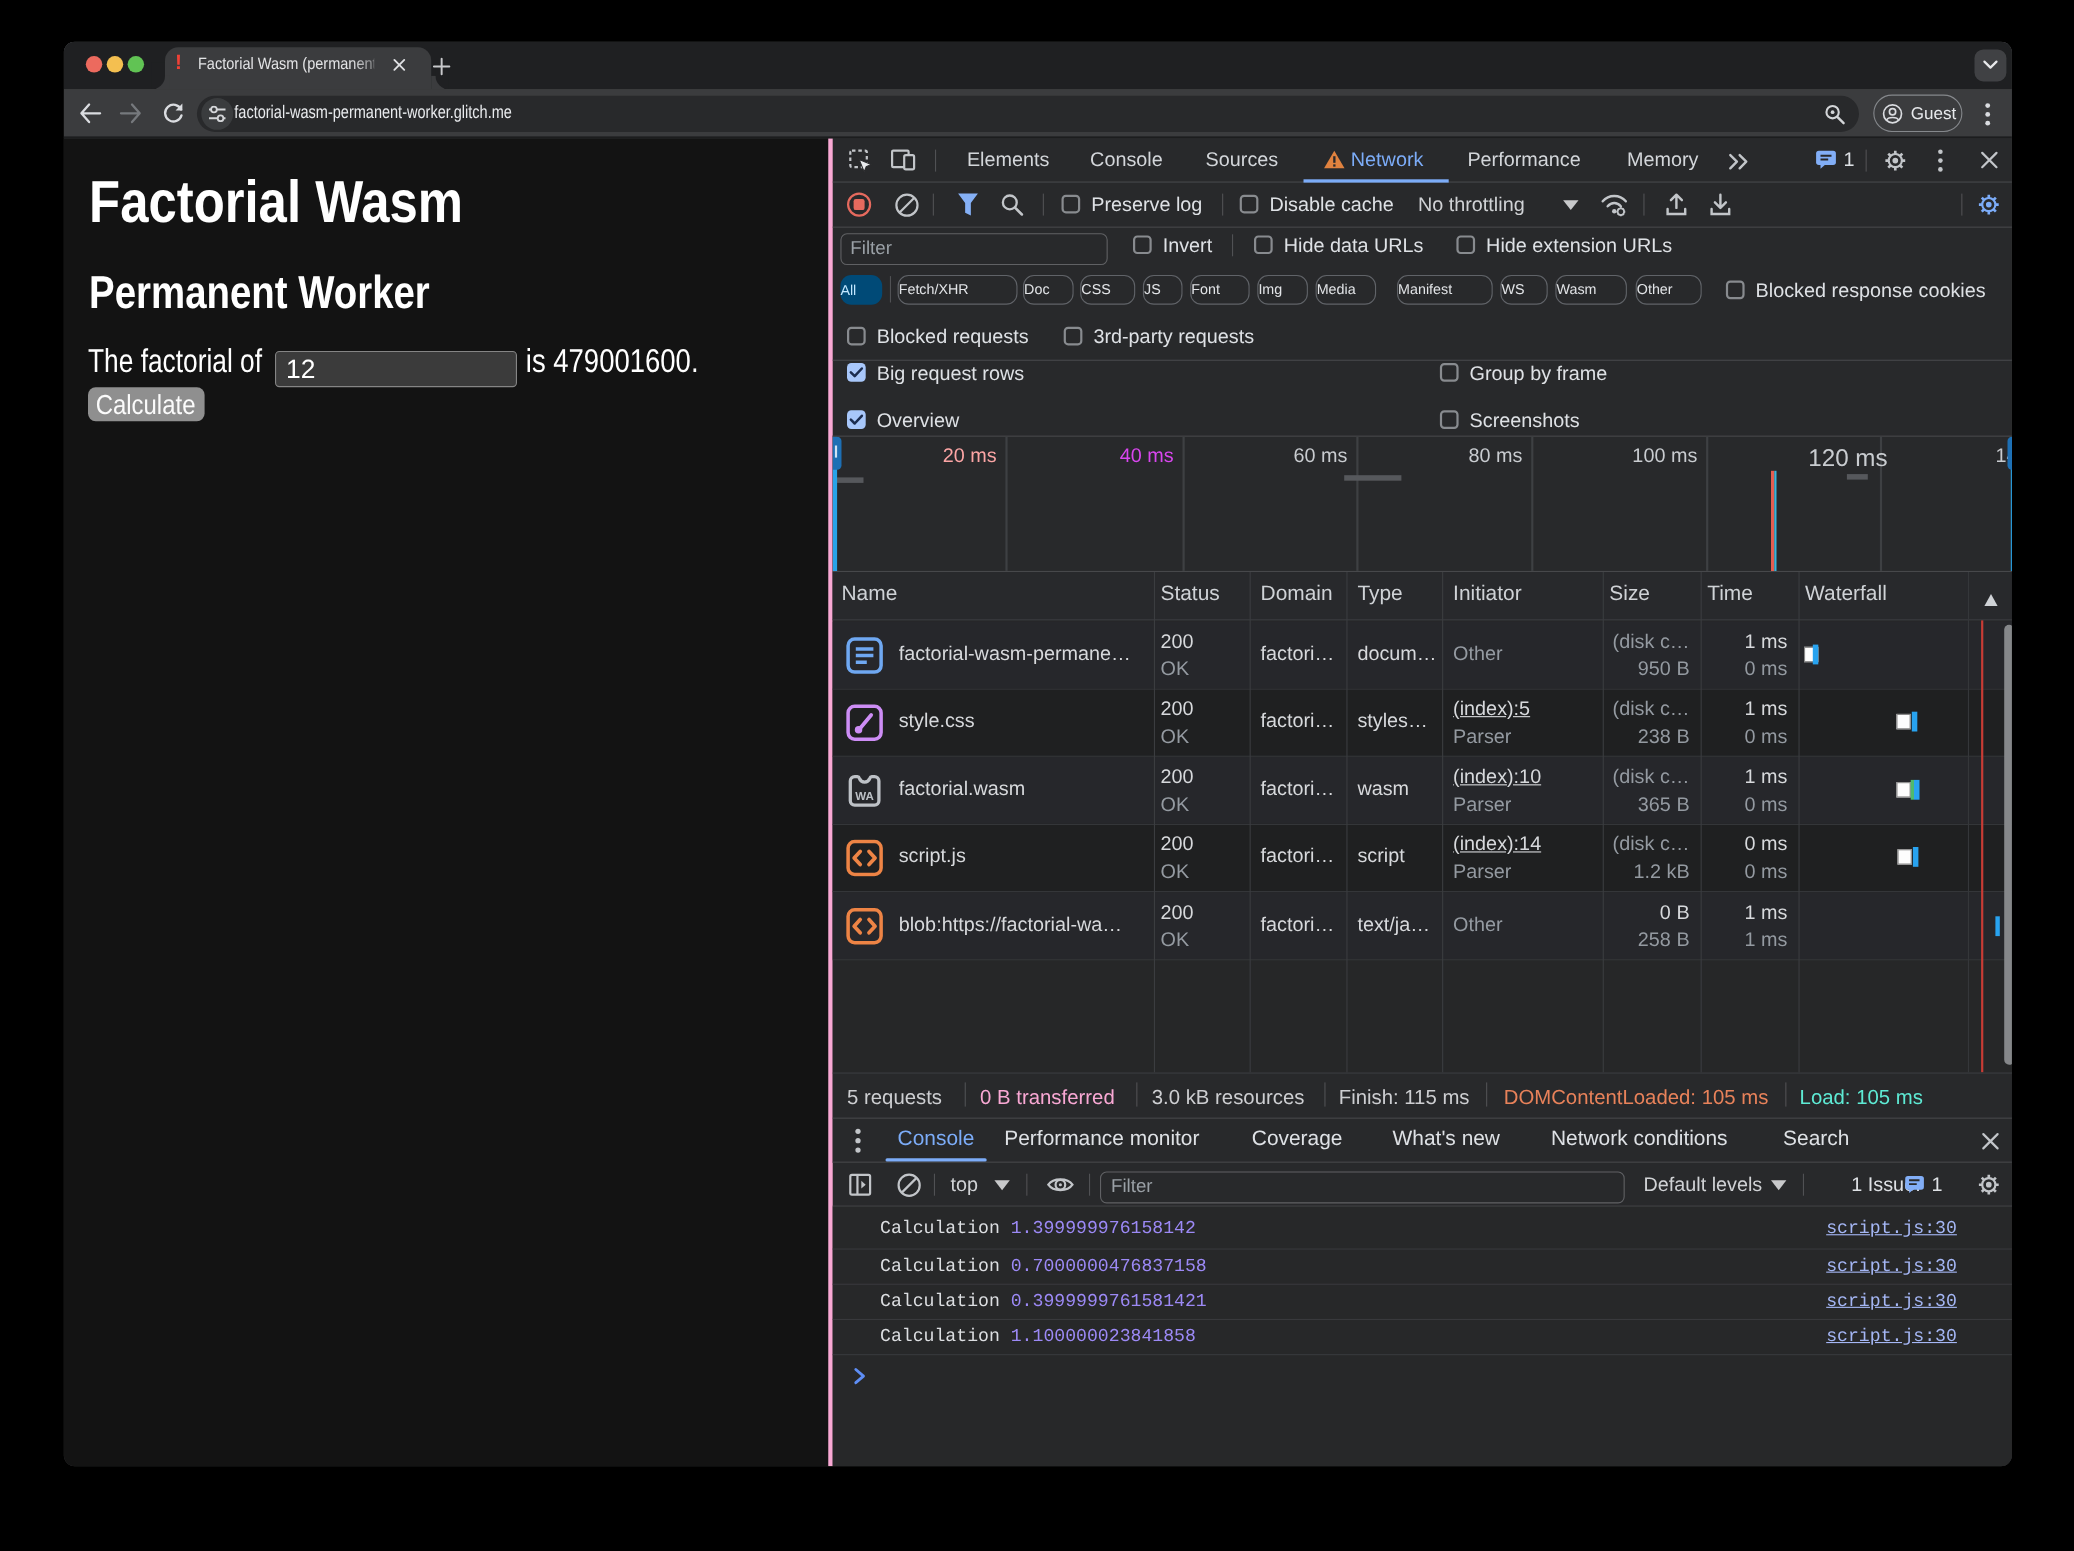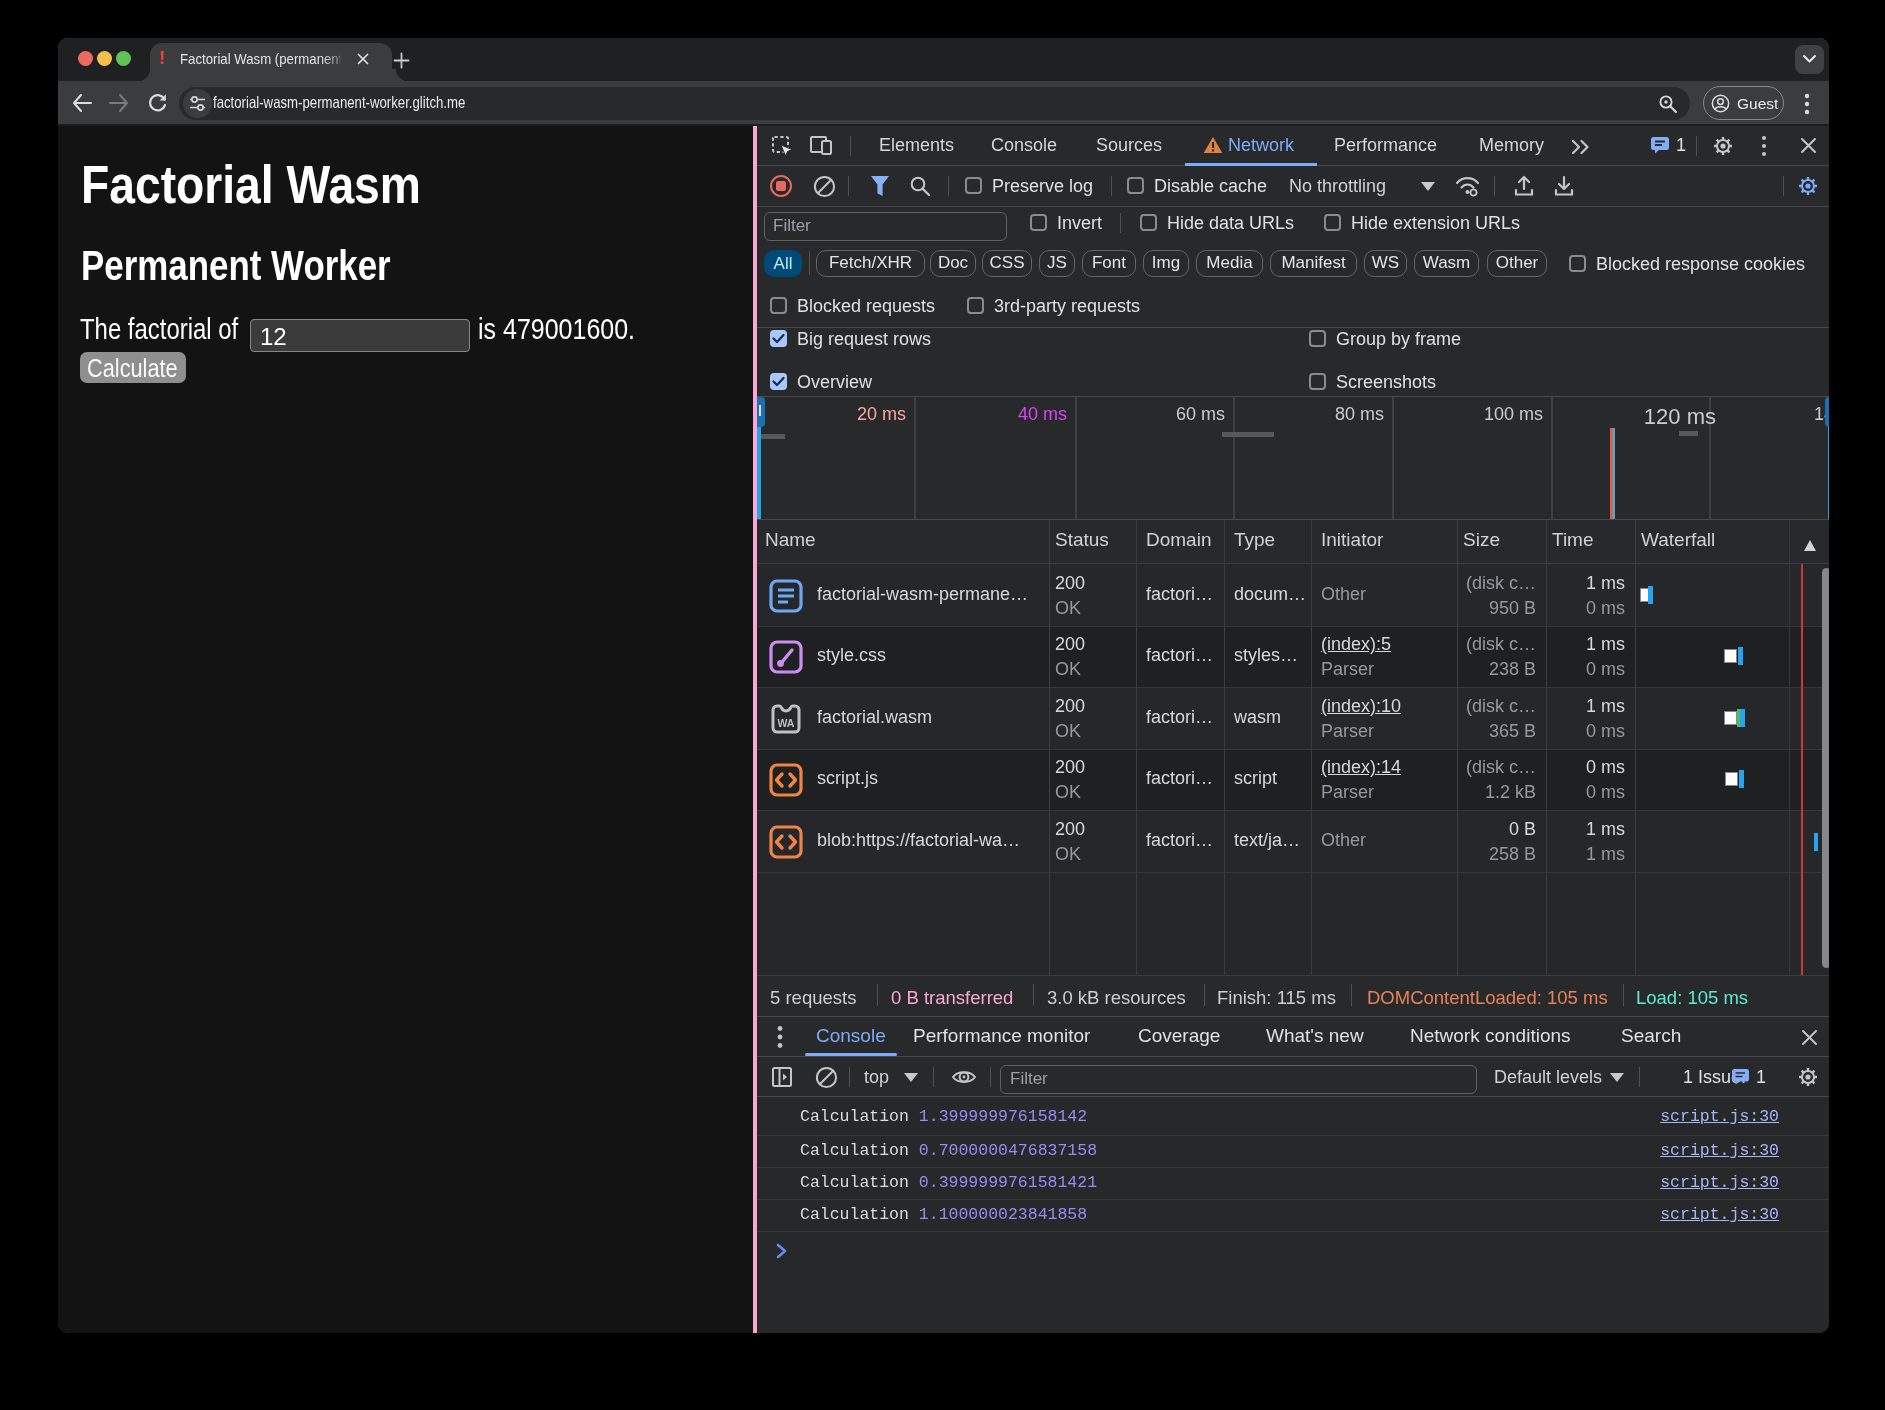--- a/index.html
+++ b/index.html
@@ -2,21 +2,21 @@
 <html><head><meta charset="utf-8"><style>
 *{margin:0;padding:0;box-sizing:border-box}
 html,body{width:1885px;height:1410px;background:#000;overflow:hidden;font-family:"Liberation Sans",sans-serif}
 .a{position:absolute}
 .win{position:absolute;left:58px;top:38px;width:1771px;height:1295px;border-radius:10px;overflow:hidden;background:#3b3c3e;box-shadow:inset 0 1px 0 #515256}
 .tl{position:absolute;width:15px;height:15px;border-radius:50%;top:13px}
 .cb{position:absolute;width:17px;height:17px;border:2px solid #888b8f;border-radius:4px;background:transparent}
 .cbc{position:absolute;width:17px;height:17px;border-radius:4px;background:#a8c7fa}
 .lbl{position:absolute;font-size:18px;color:#dee1e5;white-space:nowrap}
 .sep{position:absolute;width:1px;background:#505154}
-.chip{position:absolute;height:27px;border:1.5px solid #606368;border-radius:10px;color:#e2e4e7;font-size:17px;font-weight:500;line-height:24px;text-align:center;white-space:nowrap}
+.chip{position:absolute;height:27px;border:1.5px solid #606368;border-radius:10px;color:#e2e4e7;font-size:13px;font-weight:500;line-height:24px;white-space:nowrap}
 .gl{position:absolute;top:0;bottom:0;width:1.5px;background:#3e4043}
 .colsep{position:absolute;width:1px;background:#3b3d40}
 .hdr{position:absolute;top:0;font-size:19px;color:#cfd2d6}
 .c1{font-size:18px;color:#d7d9dc;white-space:nowrap}
 .sm{font-size:18.5px!important}
 .c2{font-size:18px;color:#949aa1;white-space:nowrap}
 .lnk{text-decoration:underline}
 .wsq{position:absolute;width:13px;height:14px;background:#fdfdfd;border:1px solid #888}
 .wbl{position:absolute;width:5px;height:18px;background:#28a3f0}
 .mono{font-family:"Liberation Mono",monospace;font-size:16.5px}
@@ -227,21 +227,21 @@
 <div class="lbl" style="left:594px;top:87px">Hide extension URLs</div>
 
 <div class="chip" style="left:7px;top:124px;width:38px;background:#004a77;border:none;color:#c2e7ff;line-height:27px">All</div>
 <div class="sep" style="left:52px;top:125px;height:24px"></div>
 <div class="chip" style="left:59px;top:124px;width:109px">Fetch/XHR</div>
 <div class="chip" style="left:173px;top:124px;width:46px">Doc</div>
 <div class="chip" style="left:225px;top:124px;width:50px">CSS</div>
 <div class="chip" style="left:282px;top:124px;width:36px">JS</div>
 <div class="chip" style="left:325px;top:124px;width:54px">Font</div>
 <div class="chip" style="left:386px;top:124px;width:46px">Img</div>
-<div class="chip" style="left:439px;top:124px;width:67px">Media</div>
+<div class="chip" style="left:439px;top:124px;width:55px">Media</div>
 <div class="chip" style="left:513px;top:124px;width:87px">Manifest</div>
 <div class="chip" style="left:607px;top:124px;width:43px">WS</div>
 <div class="chip" style="left:657px;top:124px;width:65px">Wasm</div>
 <div class="chip" style="left:730px;top:124px;width:60px">Other</div>
 <div class="cb" style="left:812px;top:129px"></div>
 <div class="lbl" style="left:839px;top:128px">Blocked response cookies</div>
 
 <div class="cb" style="left:13px;top:171px"></div>
 <div class="lbl" style="left:40px;top:170px">Blocked requests</div>
 <div class="cb" style="left:210px;top:171px"></div>

